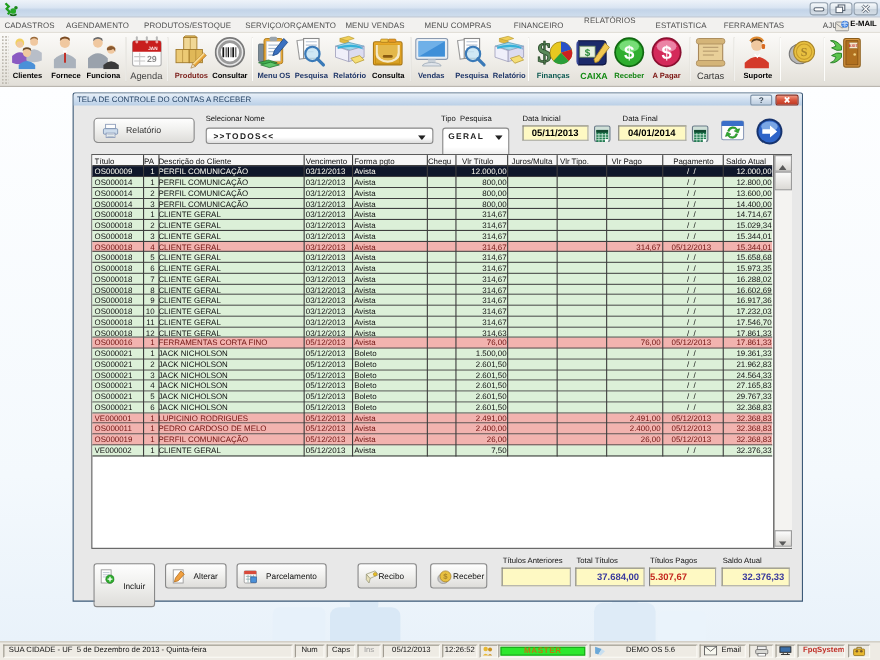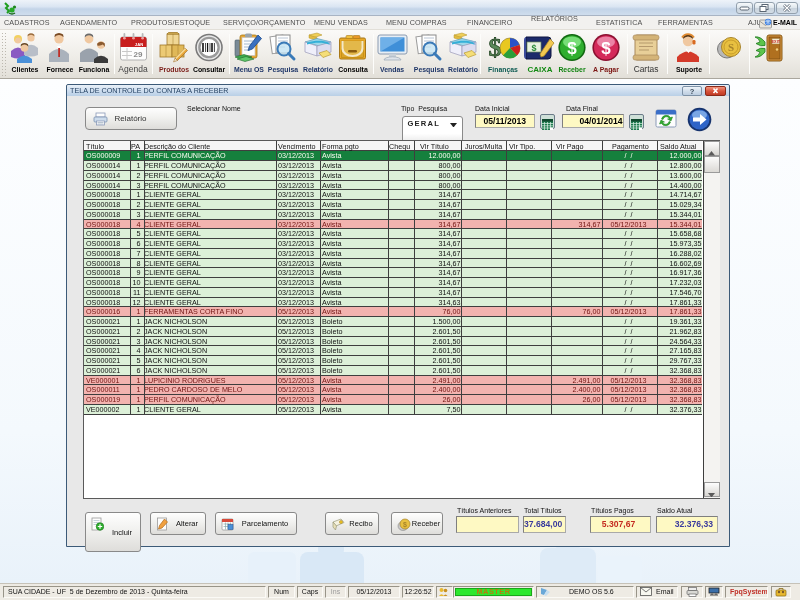--- a/index.html
+++ b/index.html
@@ -7,21 +7,21 @@
 .a{position:absolute}
 .cap{position:absolute;top:64.5px;height:10px;line-height:10px;text-align:center;font-size:6.9px;font-weight:bold;color:#000;white-space:nowrap}
 .sep{position:absolute;top:34px;height:40px;width:1px;background:#b9b5ac;border-right:1px solid #fdfdfb}
 .btn{position:absolute;border:1px solid #898989;border-radius:3px;background:linear-gradient(#fefefe,#f1f1ef 45%,#dedddA);display:flex;align-items:center;justify-content:center;font-size:7.5px;color:#111}
 .ybox{position:absolute;background:#fef9c3;border:1px solid #a9a9a9;border-top-color:#7f7f7f;border-left-color:#7f7f7f}
 .lbl{position:absolute;font-size:7px;color:#111;white-space:nowrap}
 .tr{position:absolute;left:84px;width:618px;height:9.75px;border-bottom:1px solid #3e3e3e}
 .tr span{position:absolute;top:0;height:9.75px;line-height:9.9px;font-size:7.2px;white-space:nowrap;overflow:hidden}
 .g{background:#dcf0d8;color:#101010}
 .p{background:#f2b3af;color:#701210}
-.sel{background:#15803d;color:#fdfdf2}
+.sel{background:#0f172a;color:#fdfdf2}
 .c0{left:2px;width:43px}
 .c1{left:45.5px;width:12px;text-align:right;padding-right:1px}
 .c2{left:60px;width:135px}
 .c3{left:194px;width:42px}
 .c4{left:238px;width:66px}
 .c6{left:330px;width:46.5px;text-align:right}
 .c9{left:466px;width:50.5px;text-align:right}
 .c10{left:518px;width:53px;text-align:center}
 .c11{left:572.5px;width:45px;text-align:right}
 .ss{position:absolute;top:586px;height:12px;border:1px solid;border-color:#989488 #fbfaf6 #fbfaf6 #989488;font-size:7px;line-height:10px;color:#111;white-space:nowrap;overflow:hidden}
@@ -302,37 +302,40 @@
         <path d="M7.5 1.5 L11.5 6 M11.5 1.5 L7.5 6" stroke="#fff" stroke-width="1.6"></path>
       </svg>
     </div>
 <div class="btn" style="left:84.5px;top:107px;width:92px;height:23px;border-radius:4px;font-size:8px;color:#333"><svg width="15" height="14" viewBox="0 0 15 14" style="position:absolute;left:7px;top:4px">
         <rect x="3" y="1" width="9" height="4" fill="#fdfdfd" stroke="#8a9ab8" stroke-width=".8"></rect>
         <rect x="1" y="5" width="13" height="5" rx="1" fill="#cddcec" stroke="#7a90b0" stroke-width=".8"></rect>
         <rect x="3.5" y="9" width="8" height="4" fill="#fff" stroke="#8a9ab8" stroke-width=".8"></rect>
         <path d="M4.5 10.5 h6 M4.5 12 h6" stroke="#9ab" stroke-width=".7"></path>
       </svg>Relatório</div>
 <div class="lbl" style="left:187px;top:104.5px">Selecionar Nome</div>
+<div class="a" style="left:187px;top:115.5px;width:207px;height:15.5px;border:1px solid #8a8a8a;border-radius:3px;background:linear-gradient(#fff,#fff 60%,#dedede);font-size:7.6px;font-weight:bold;color:#222;line-height:14.5px;padding-left:6px;letter-spacing:1.2px">&gt;&gt;TODOS&lt;&lt;<svg class="a" style="right:6px;top:6px" width="7" height="4.5" viewBox="0 0 7 4.5">
+        <path d="M0 0 h7 l-3.5 4.5 z" fill="#222"></path>
+      </svg></div>
 <div class="lbl" style="left:401px;top:104.5px">Tipo&nbsp; Pesquisa</div>
 <div class="a" style="left:401.5px;top:116px;width:61.5px;height:32px;border:1px solid #8a8a8a;border-radius:3px;background:linear-gradient(#fff,#fff 55%,#dedede);font-size:7.6px;font-weight:bold;color:#222;line-height:13px;padding-left:5px;letter-spacing:1.2px">GERAL<svg class="a" style="right:5px;top:5.5px" width="7" height="4.5" viewBox="0 0 7 4.5">
         <path d="M0 0 h7 l-3.5 4.5 z" fill="#222"></path>
       </svg></div>
 <div class="lbl" style="left:475px;top:104.5px">Data Inicial</div>
 <div class="ybox" style="left:474.5px;top:114px;width:60.5px;height:13.5px;text-align:center;font-size:8.6px;font-weight:bold;line-height:12.5px;color:#000">05/11/2013</div>
 <div class="a" style="left:539.5px;top:113.5px;width:15px;height:15px;border:1px solid #6a7a88;border-radius:2px;background:#cfe0d8;padding:1px"><svg width="11" height="11" viewBox="0 0 11 11">
         <rect width="11" height="11" fill="#1f7a4f"></rect>
         <rect y="0" width="11" height="2.5" fill="#11492f"></rect>
         <g stroke="#d8efe2" stroke-width=".7">
           <path d="M0 4.5 h11 M0 6.8 h11 M0 9 h11"></path>
           <path d="M2.5 3 v8 M5.5 3 v8 M8.5 3 v8"></path>
         </g>
         <rect x="8" y="8.5" width="3" height="2.5" fill="#fff"></rect>
       </svg></div>
 <div class="lbl" style="left:566px;top:104.5px">Data Final</div>
-<div class="ybox" style="left:561.5px;top:114px;width:62px;height:13.5px;text-align:right;font-size:8.6px;font-weight:bold;line-height:12.5px;color:#000">04/01/2014</div>
+<div class="ybox" style="left:561.5px;top:114px;width:62px;height:13.5px;text-align:center;font-size:8.6px;font-weight:bold;line-height:12.5px;color:#000">04/01/2014</div>
 <div class="a" style="left:628.5px;top:113.5px;width:15px;height:15px;border:1px solid #6a7a88;border-radius:2px;background:#cfe0d8;padding:1px"><svg width="11" height="11" viewBox="0 0 11 11">
         <rect width="11" height="11" fill="#1f7a4f"></rect>
         <rect y="0" width="11" height="2.5" fill="#11492f"></rect>
         <g stroke="#d8efe2" stroke-width=".7">
           <path d="M0 4.5 h11 M0 6.8 h11 M0 9 h11"></path>
           <path d="M2.5 3 v8 M5.5 3 v8 M8.5 3 v8"></path>
         </g>
         <rect x="8" y="8.5" width="3" height="2.5" fill="#fff"></rect>
       </svg></div>
 <svg class="a" style="left:655px;top:108.5px" width="22" height="21" viewBox="0 0 22 21">
@@ -704,37 +707,37 @@
         <rect x="7" y="7.5" width="5" height="5" fill="#4a90d8" stroke="#2a5a9a" stroke-width=".6"></rect>
       </svg>
       <span style="position:absolute;left:18px;right:0;text-align:center">Parcelamento</span>
     </div>
 <div class="btn" style="left:325px;top:512px;width:54px;height:23px">
       <svg width="15" height="13" viewBox="0 0 15 13" style="position:absolute;left:5px;top:5px">
         <path d="M2 4 l8 -3 3 3.5 -8 3.5 z" fill="#f5f2e0" stroke="#9a9a7a" stroke-width=".7"></path>
         <path d="M2 4 l3.5 4 -1 4 -2.5 -3 z" fill="#e8e0b8" stroke="#9a9a7a" stroke-width=".7"></path>
         <circle cx="10" cy="4" r="1.6" fill="#e8c020" stroke="#a8842a" stroke-width=".5"></circle>
       </svg>
-      <span style="position:absolute;left:18px;right:0;text-align:center">Recibo</span>
+      <span style="position:absolute;left:18px;right:0;">Recibo</span>
     </div>
 <div class="btn" style="left:391px;top:512px;width:52px;height:23px">
       <svg width="14" height="13" viewBox="0 0 14 13" style="position:absolute;left:5px;top:5px">
         <ellipse cx="6" cy="8" rx="5" ry="4.5" fill="#c8c8c8" stroke="#888" stroke-width=".6"></ellipse>
         <circle cx="8" cy="6" r="5" fill="#e8c040" stroke="#a8842a" stroke-width=".7"></circle>
         <text x="8" y="8.6" font-size="7" font-weight="bold" fill="#a8842a" font-family="Liberation Sans" text-anchor="middle">$</text>
       </svg>
       <span style="position:absolute;left:18px;right:0;text-align:center">Receber</span>
     </div>
 <div class="lbl" style="left:457px;top:506.5px">Títulos Anteriores</div>
 <div class="lbl" style="left:524px;top:506.5px">Total Títulos</div>
 <div class="lbl" style="left:591px;top:506.5px">Títulos Pagos</div>
 <div class="lbl" style="left:657px;top:506.5px">Saldo Atual</div>
 <div class="ybox" style="left:456px;top:516px;width:63px;height:17px;text-align:right;padding-right:4px;font-size:8.6px;font-weight:bold;line-height:15.5px;color: #000"></div>
-<div class="ybox" style="left:523px;top:516px;width:43px;height:17px;text-align:right;padding-right:4px;font-size:8.6px;font-weight:bold;line-height:15.5px;color:#3a3a9e">37.684,00</div>
-<div class="ybox" style="left:590px;top:516px;width:61px;height:17px;text-align:center;padding-right:4px;font-size:8.6px;font-weight:bold;line-height:15.5px;color:#c42a20">5.307,67</div>
+<div class="ybox" style="left:523px;top:516px;width:63px;height:17px;text-align:right;padding-right:4px;font-size:8.6px;font-weight:bold;line-height:15.5px;color:#3a3a9e">37.684,00</div>
+<div class="ybox" style="left:590px;top:516px;width:61px;height:17px;text-align:left;padding-right:4px;font-size:8.6px;font-weight:bold;line-height:15.5px;color:#c42a20">5.307,67</div>
 <div class="ybox" style="left:656px;top:516px;width:62px;height:17px;text-align:right;padding-right:4px;font-size:8.6px;font-weight:bold;line-height:15.5px;color:#3a3a9e">32.376,33</div>
 <div class="a" style="left:0;top:583px;width:800px;height:17px;background:#eeebe4;border-top:1px solid #c6c2b8"></div>
 <div class="ss" style="left:3px;width:263px;"><span style="padding-left:4px">SUA CIDADE - UF&nbsp; 5 de Dezembro de 2013 - Quinta-feira</span></div>
 <div class="ss" style="left:268px;width:27px;text-align:center">Num</div>
 <div class="ss" style="left:297px;width:26px;text-align:center">Caps</div>
 <div class="ss" style="left:325px;width:21px;text-align:center"><span style="color:#9a9a9a">Ins</span></div>
 <div class="ss" style="left:348px;width:52px;text-align:center">05/12/2013</div>
 <div class="ss" style="left:402px;width:32px;text-align:center">12:26:52</div>
 <div class="ss" style="left:436px;width:17px;"><svg width="11" height="10" viewBox="0 0 11 10" style="margin:0 0 0 1px">
         <circle cx="3.5" cy="3" r="2" fill="#e8b830"></circle>

